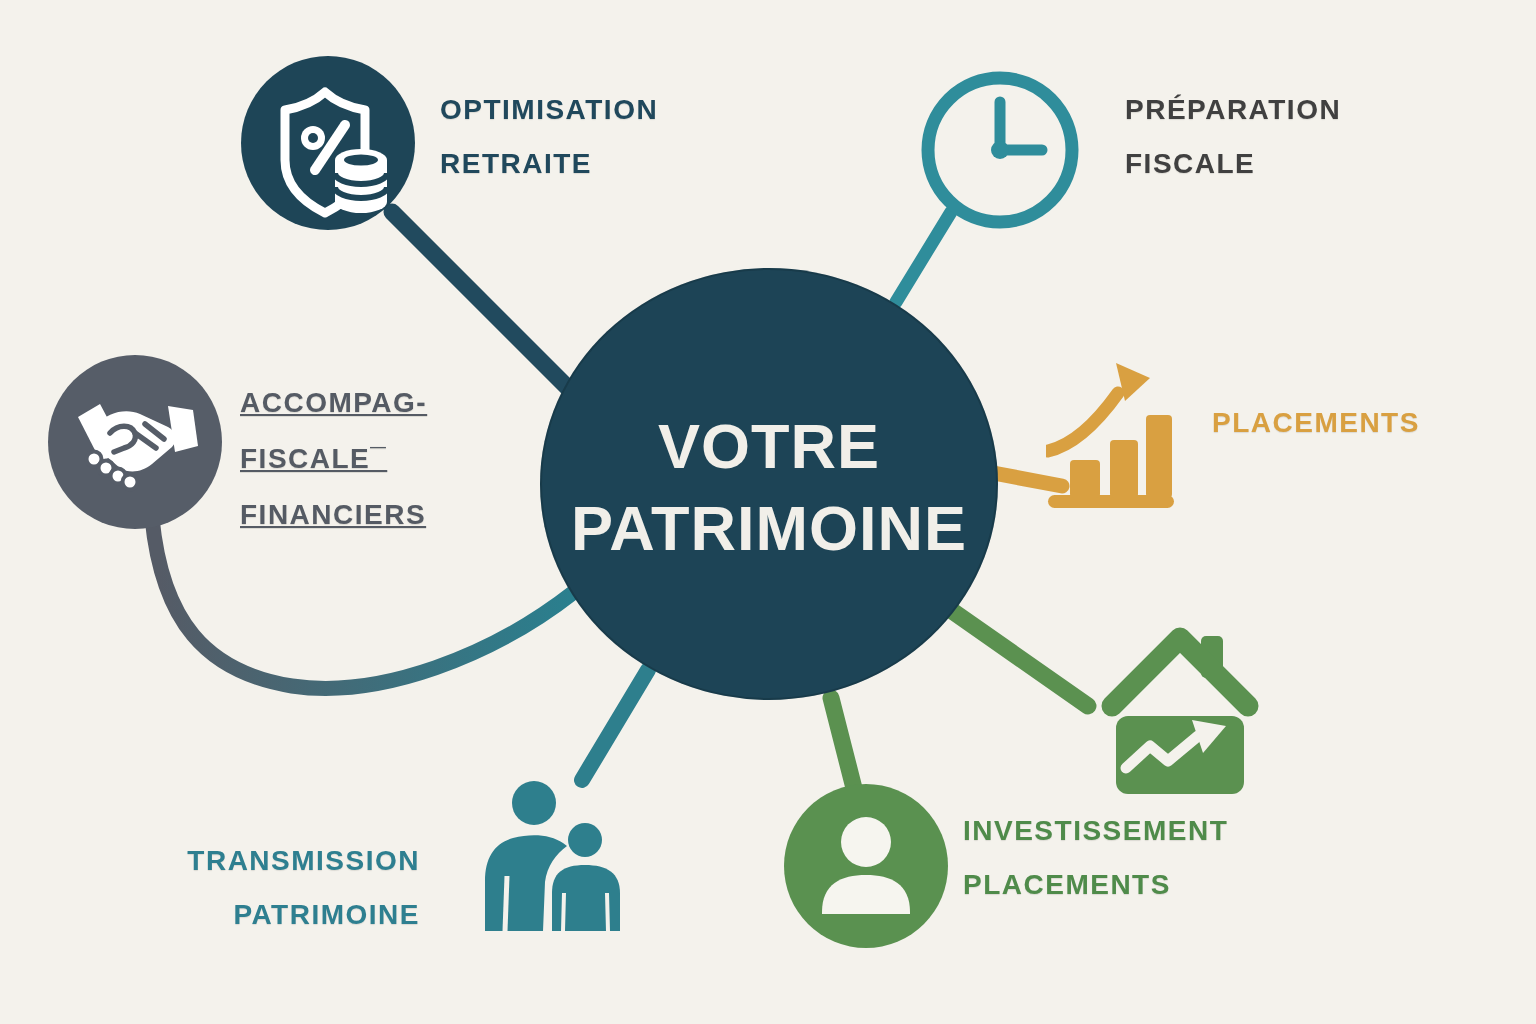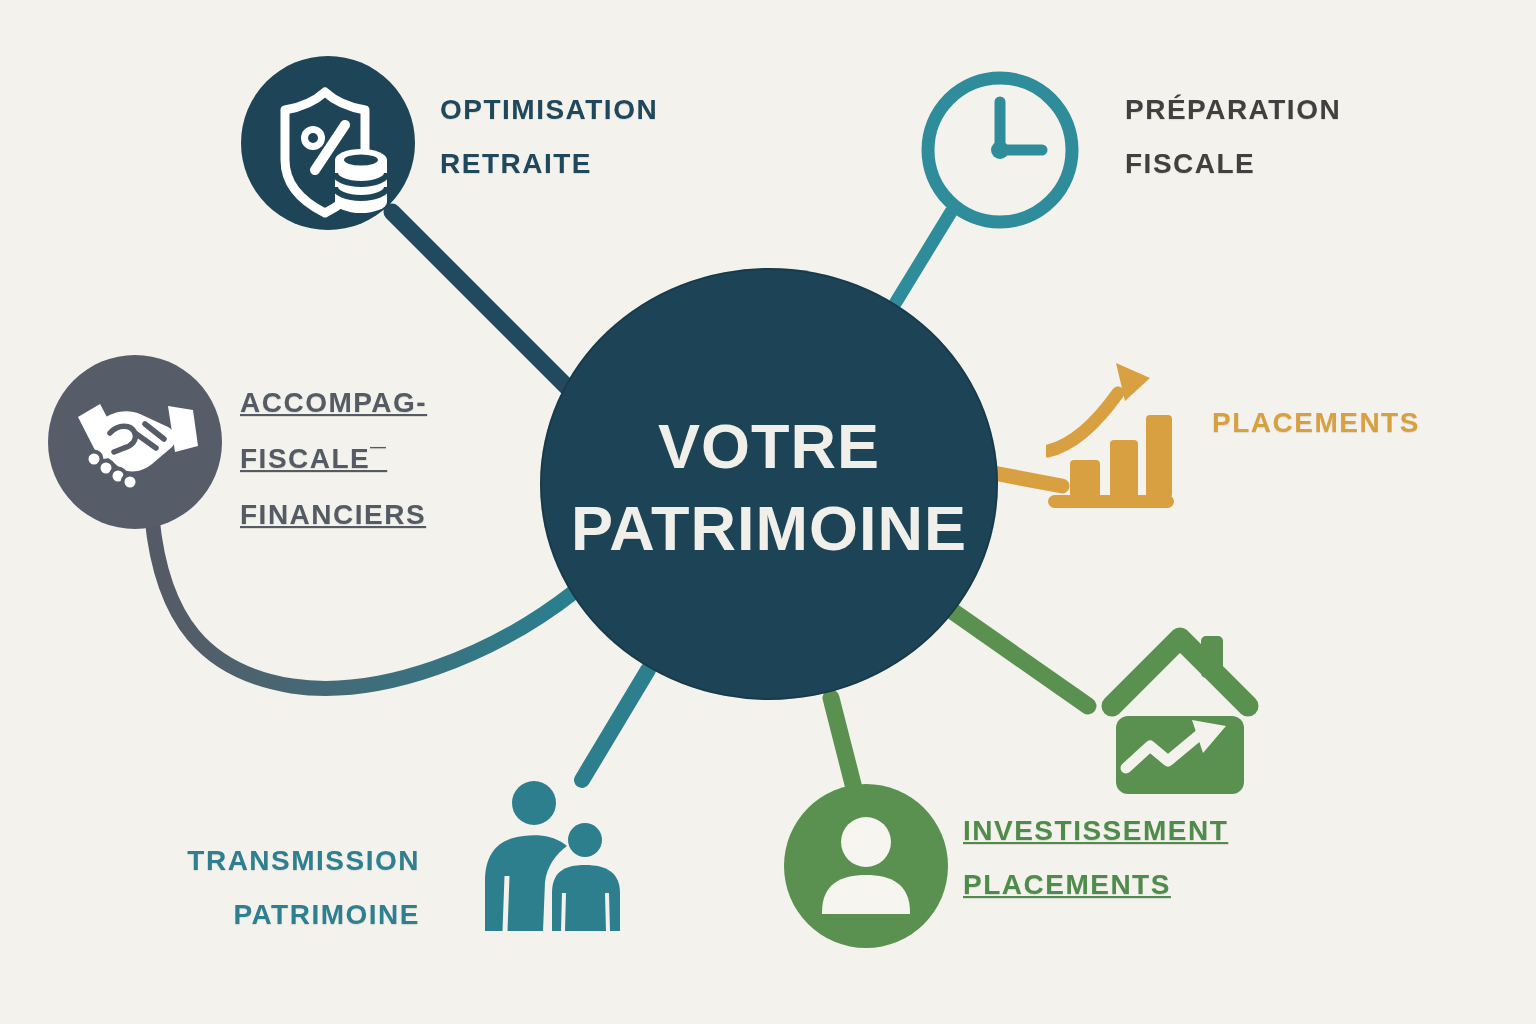--- a/index.html
+++ b/index.html
@@ -25,21 +25,21 @@
     position:absolute;font-weight:bold;font-size:28px;line-height:54px;
     letter-spacing:1.5px;text-shadow:0 1px 1px rgba(40,40,30,.12);
     white-space:nowrap;
   }
   .label span{display:block;}
   #label-fiscale{left:440px;top:83px;color:#20485c;}
   #label-retraite{left:1125px;top:83px;color:#404040;}
   #label-placements{left:1212px;top:396px;color:#d9a041;}
   #label-dirigeant{left:240px;top:375px;color:#555b64;line-height:56px;text-decoration:underline;}
   #label-transmission{left:100px;top:805px;width:320px;text-align:right;color:#2e7f90;margin-top:29px;}
-  #label-immobilier{left:963px;top:804px;color:#4f8b4a;text-decoration:underline;}
+  #label-immobilier{left:963px;top:804px;color:#4f8b4a;}
   #icon-fiscale{left:241px;top:56px;width:174px;height:174px;}
   #icon-retraite{left:920px;top:70px;width:160px;height:160px;}
   #icon-placements{left:1046px;top:363px;width:132px;height:150px;}
   #icon-house{left:1100px;top:616px;width:160px;height:180px;}
   #icon-person{left:784px;top:784px;width:164px;height:164px;}
   #icon-family{left:481px;top:781px;width:168px;height:150px;}
   #icon-handshake{left:48px;top:355px;width:174px;height:174px;}
 </style>
 </head>
 <body>

